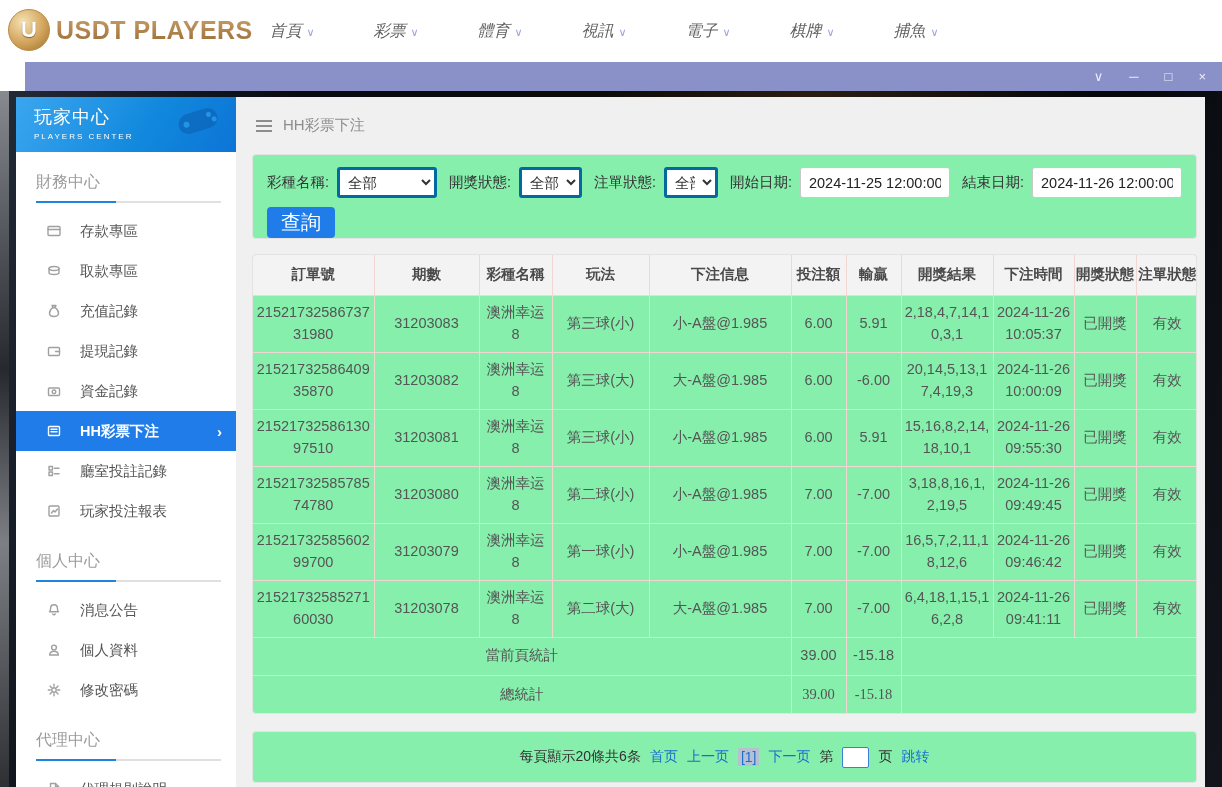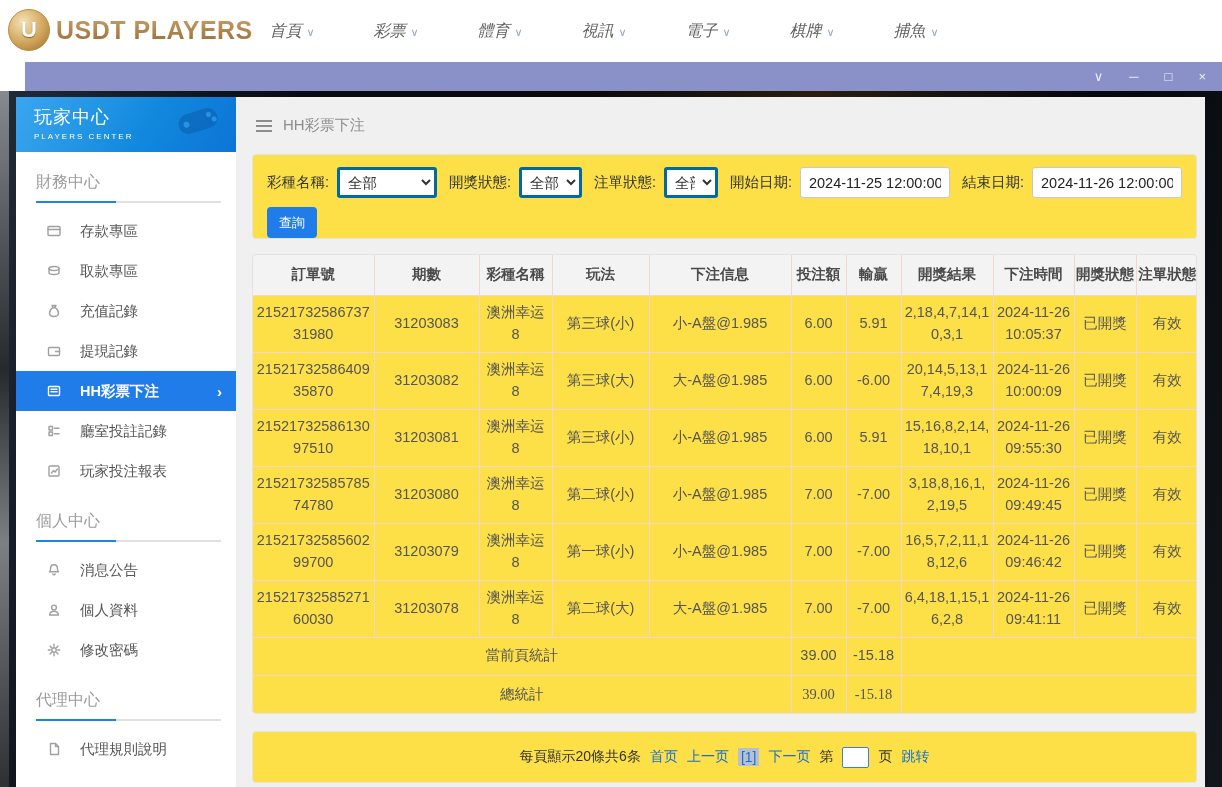--- a/index.html
+++ b/index.html
@@ -54,32 +54,32 @@
   .side-item.active{background:var(--accent-blue);color:#fff;font-weight:600;}
   .side-item.active .ic{color:#fff;}
   .side-item .arrow{position:absolute;right:14px;font-size:15px;color:#fff;}
 
   
   .main{flex:1;height:100%;overflow:hidden;}
   .breadcrumb{height:57px;display:flex;align-items:center;padding-left:20px;gap:11px;color:#8d8d8d;font-size:15px;}
   .burger{display:flex;flex-direction:column;gap:3px;cursor:pointer;}
   .burger i{display:block;width:16px;height:2px;background:#8d8d8d;}
 
-  .card{background:#fde047;border:1px solid #e3e3e3;border-radius:4px;margin:0 8px 0 16px;}
+  .card{background:#86efac;border:1px solid #e3e3e3;border-radius:4px;margin:0 8px 0 16px;}
   .filter-card{padding:12px 14px 12px;height:85px;}
   .filter-row{display:flex;align-items:center;gap:8px;font-size:14.5px;color:#333;white-space:nowrap;}
   .filter-row label{margin-left:4px;}
   .filter-row label:first-child{margin-left:0;}
   select{height:31px;border:3px solid #0369a1;border-radius:3px;font-size:14.5px;color:#333;padding:0 4px;background:#fff;
     font-family:"Liberation Sans","DejaVu Sans",sans-serif;}
   .sel-lottery{width:162px;} .sel-draw{width:68px;} .sel-order{width:54px;}
   .date-input{width:150px;height:31px;border:1px solid #c9c9c9;border-radius:3px;font-size:14.5px;color:#222;
     padding:0 8px;font-family:"Liberation Sans","DejaVu Sans",sans-serif;}
-  .query-btn{margin-top:9px;width:50px;height:31px;background:var(--accent-blue);color:#fff;border:none;border-radius:4px;
-    font-size:13px;cursor:pointer;font-family:"Liberation Sans","DejaVu Sans",sans-serif;}
+  .query-btn{margin-top:9px;width:68px;height:31px;background:var(--accent-blue);color:#fff;border:none;border-radius:4px;
+    font-size:20px;cursor:pointer;font-family:"Liberation Sans","DejaVu Sans",sans-serif;}
 
   
   .table-card{margin-top:15px;overflow:hidden;border-radius:4px;}
   table{border-collapse:collapse;width:100%;table-layout:fixed;}
   th,td{border:1px solid var(--table-border-pink);text-align:center;vertical-align:middle;}
   thead th{background:#f3f3f3;color:#4a4a4a;font-size:14.5px;font-weight:bold;height:40px;padding:0 1px;}
   tbody td{height:57px;font-size:14.5px;color:#555;padding:2px 3px;word-break:break-all;line-height:1.45;}
   tr.summary td{height:38px;}
   table tr th:first-child, table tr td:first-child{border-left:none;}
   table tr th:last-child, table tr td:last-child{border-right:none;}
@@ -172,20 +172,29 @@
           <span>充值記錄</span>
         </div>
         <div class="side-item">
           <span class="ic">
             <svg width="14" height="14" viewBox="0 0 14 14" fill="none" stroke="currentColor" stroke-width="1.4" stroke-linecap="round" stroke-linejoin="round">
               <rect x="1.5" y="3.5" width="11" height="8" rx="1"></rect>
               <path d="M8.5 7.5h4"></path>
             </svg>
           </span>
           <span>提現記錄</span>
+        </div>
+        <div class="side-item">
+          <span class="ic">
+            <svg width="14" height="14" viewBox="0 0 14 14" fill="none" stroke="currentColor" stroke-width="1.4" stroke-linecap="round" stroke-linejoin="round">
+              <rect x="1.5" y="4" width="11" height="7.5" rx="1"></rect>
+              <circle cx="7" cy="7.8" r="1.8"></circle>
+            </svg>
+          </span>
+          <span>資金記錄</span>
         </div>
         <div class="side-item active">
           <span class="ic">
             <svg width="14" height="14" viewBox="0 0 14 14" fill="none" stroke="currentColor" stroke-width="1.4" stroke-linecap="round" stroke-linejoin="round">
               <rect x="1.5" y="2.5" width="11" height="9" rx="1"></rect>
               <line x1="4" y1="5.2" x2="10" y2="5.2"></line>
               <line x1="4" y1="7.8" x2="10" y2="7.8"></line>
             </svg>
           </span>
           <span>HH彩票下注</span>

